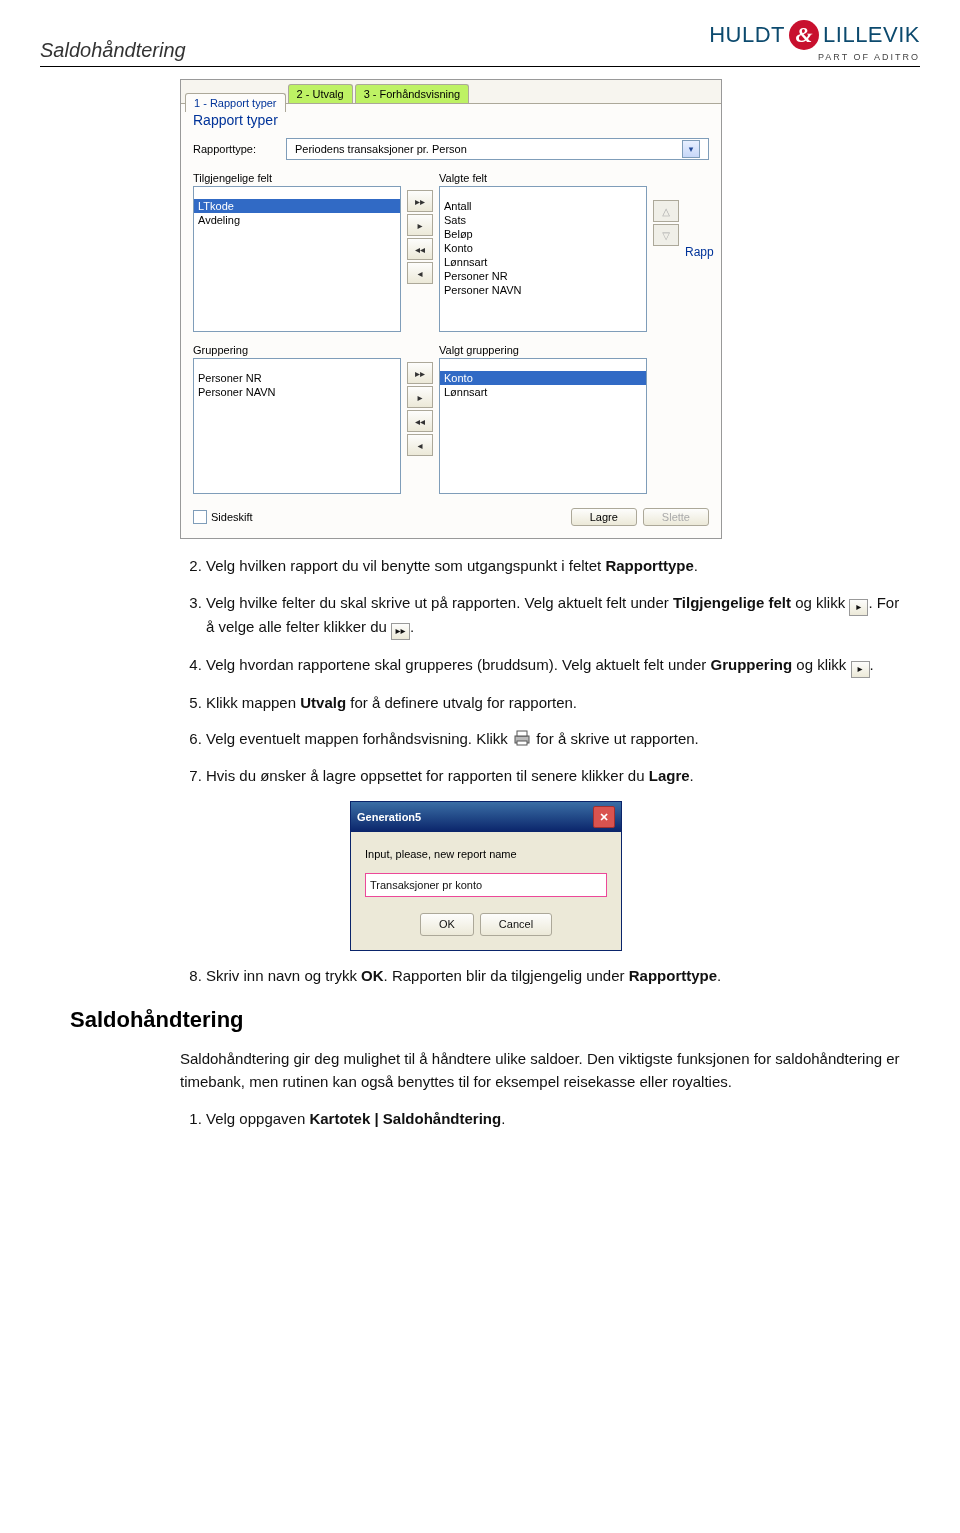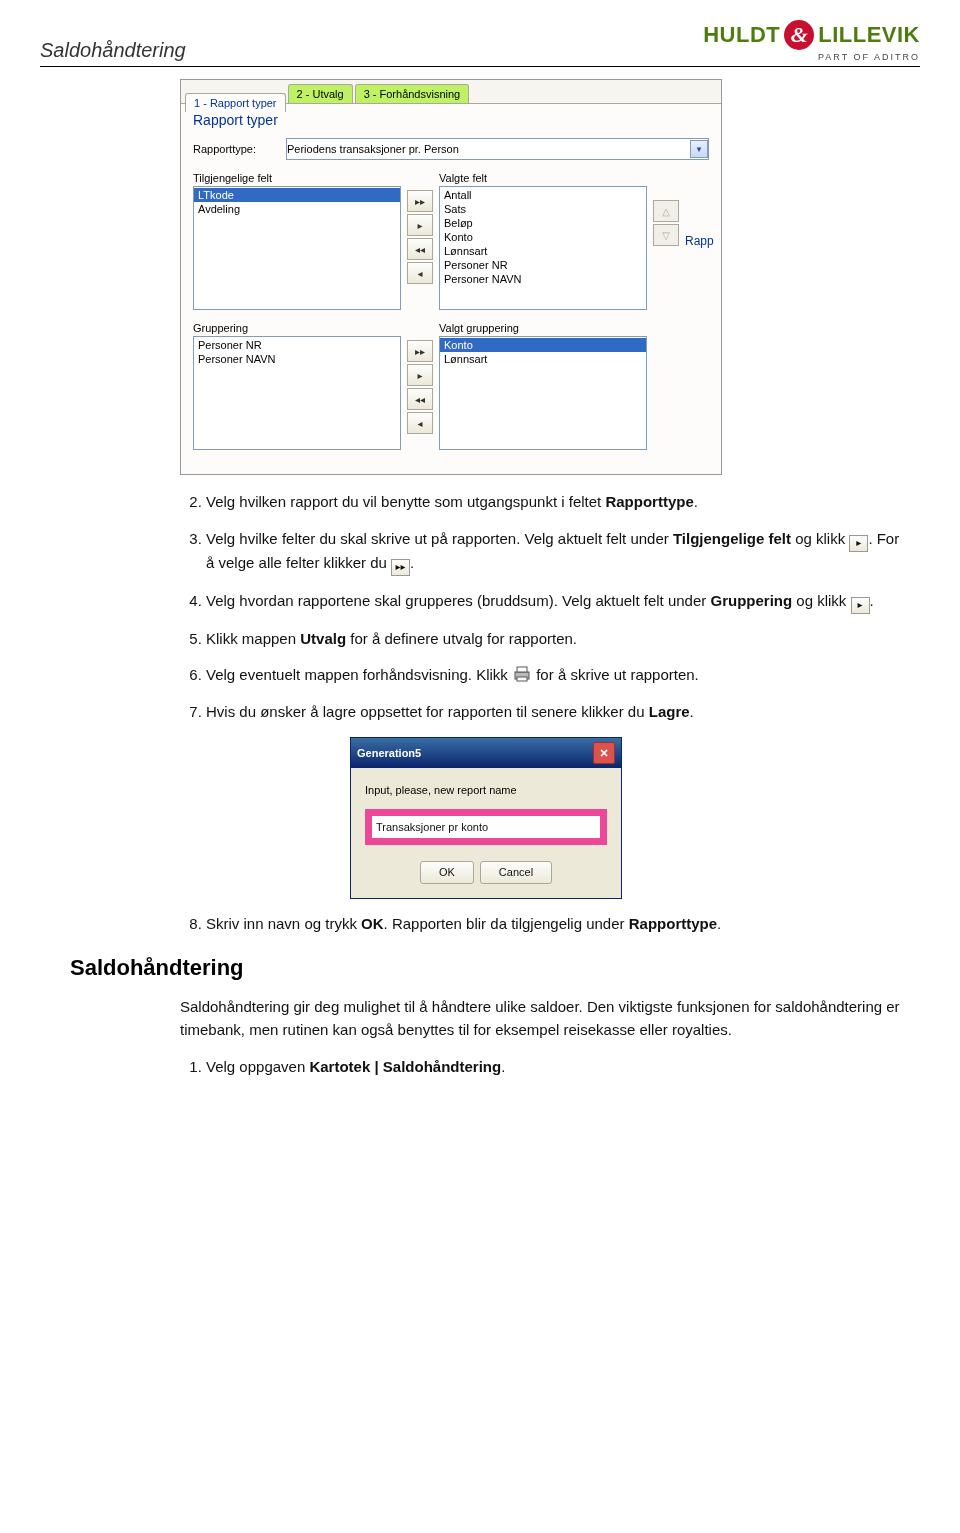--- a/index.html
+++ b/index.html
@@ -26,23 +26,23 @@
     font-style: italic;
     color: #333;
   }
   .brand {
     display: flex;
     align-items: center;
     gap: 2px;
   }
   .brand-text {
     font-size: 22px;
-    font-weight: 700;
+    font-weight: 400;
     letter-spacing: 0.5px;
-    color: #4d7c0f;
+    color: #0c4a6e;
   }
   .brand-amp {
     width: 30px;
     height: 30px;
     border-radius: 50%;
     background: #c8102e;
     color: #fff;
     font-style: italic;
     font-weight: bold;
     font-size: 22px;
@@ -103,21 +103,21 @@
     gap: 30px;
     margin-bottom: 12px;
   }
   .formrow label { font-size: 11px; }
   .select {
     flex: 1;
     border: 1px solid #7f9db9;
     height: 20px;
     display: flex;
     align-items: center;
-    padding: 0 0;
+    padding: 0 8px;
     justify-content: space-between;
     background: #fff;
     font-size: 11px;
     gap: 44px;
   }
   .select-caret {
     width: 16px;
     height: 16px;
     border: 1px solid #7f9db9;
     background: linear-gradient(#e8f0ff,#c7d8f8);
@@ -128,21 +128,21 @@
     font-size: 9px;
   }
   .dual-list { display: flex; gap: 6px; margin-bottom: 12px;}
   .listcol { flex: 1; display: flex; flex-direction: column; }
   .list-title { font-size: 11px; margin-bottom: 2px; }
   .listbox {
     border: 1px solid #7f9db9;
     background: #fff;
     min-height: 120px;
     font-size: 11px;
-    padding: 1px 0;
+    padding: 12px 0;
     overflow: hidden;
   }
   .listbox.tall { min-height: 110px;}
   .listbox .row { padding: 1px 4px; white-space: nowrap;}
   .listbox .row.sel { background: #316ac5; color: #fff;}
   .btncol {
     display: flex;
     flex-direction: column;
     gap: 2px;
     padding-top: 18px;
@@ -227,21 +227,21 @@
     background: #d9534f;
     border: 1px solid #a03030;
     color: #fff;
     display: flex; align-items:center; justify-content:center;
     font-weight: bold;
     border-radius: 2px;
   }
   .dialog-body { background: #ece9d8; padding: 14px;}
   .dialog-label { margin-bottom: 10px; color:#000;}
   .dialog-input {
-    border: 7px solid #ec4899;
+    border: 1px solid #ec4899;
     background: #fff;
     padding: 3px 4px;
     font-size: 11px;
     margin-bottom: 16px;
   }
   .dialog-buttons { display: flex; gap: 6px; justify-content: center;}
 
   h2.section {
     font-size: 22px;
     margin: 20px 0 8px 30px;
@@ -343,20 +343,30 @@
             <div class="row sel">Konto</div>
             <div class="row">Lønnsart</div>
           </div>
         </div>
         <div class="btncol order" style="visibility:hidden;">
             <div class="arrowbtn">.</div>
           </div>
         <div style="width:24px;"></div>
       </div>
 
+      <div class="footer-row">
+        <div class="chk">
+          <span class="chkbox"></span>
+          <span>Sideskift</span>
+        </div>
+        <div style="display:flex;gap:6px;">
+          <div class="btn">Lagre</div>
+          <div class="btn dis">Slette</div>
+        </div>
+      </div>
     </div>
   </div>
 
   <div class="content-block">
     <ol class="steps" start="2">
       <li>
         <span>Velg hvilken rapport du vil benytte som utgangspunkt i feltet </span><b>Rapporttype</b><span>.</span>
       </li>
       <li>
         <span>Velg hvilke felter du skal skrive ut på rapporten. Velg aktuelt felt under </span><b>Tilgjengelige felt</b><span> og klikk </span>

